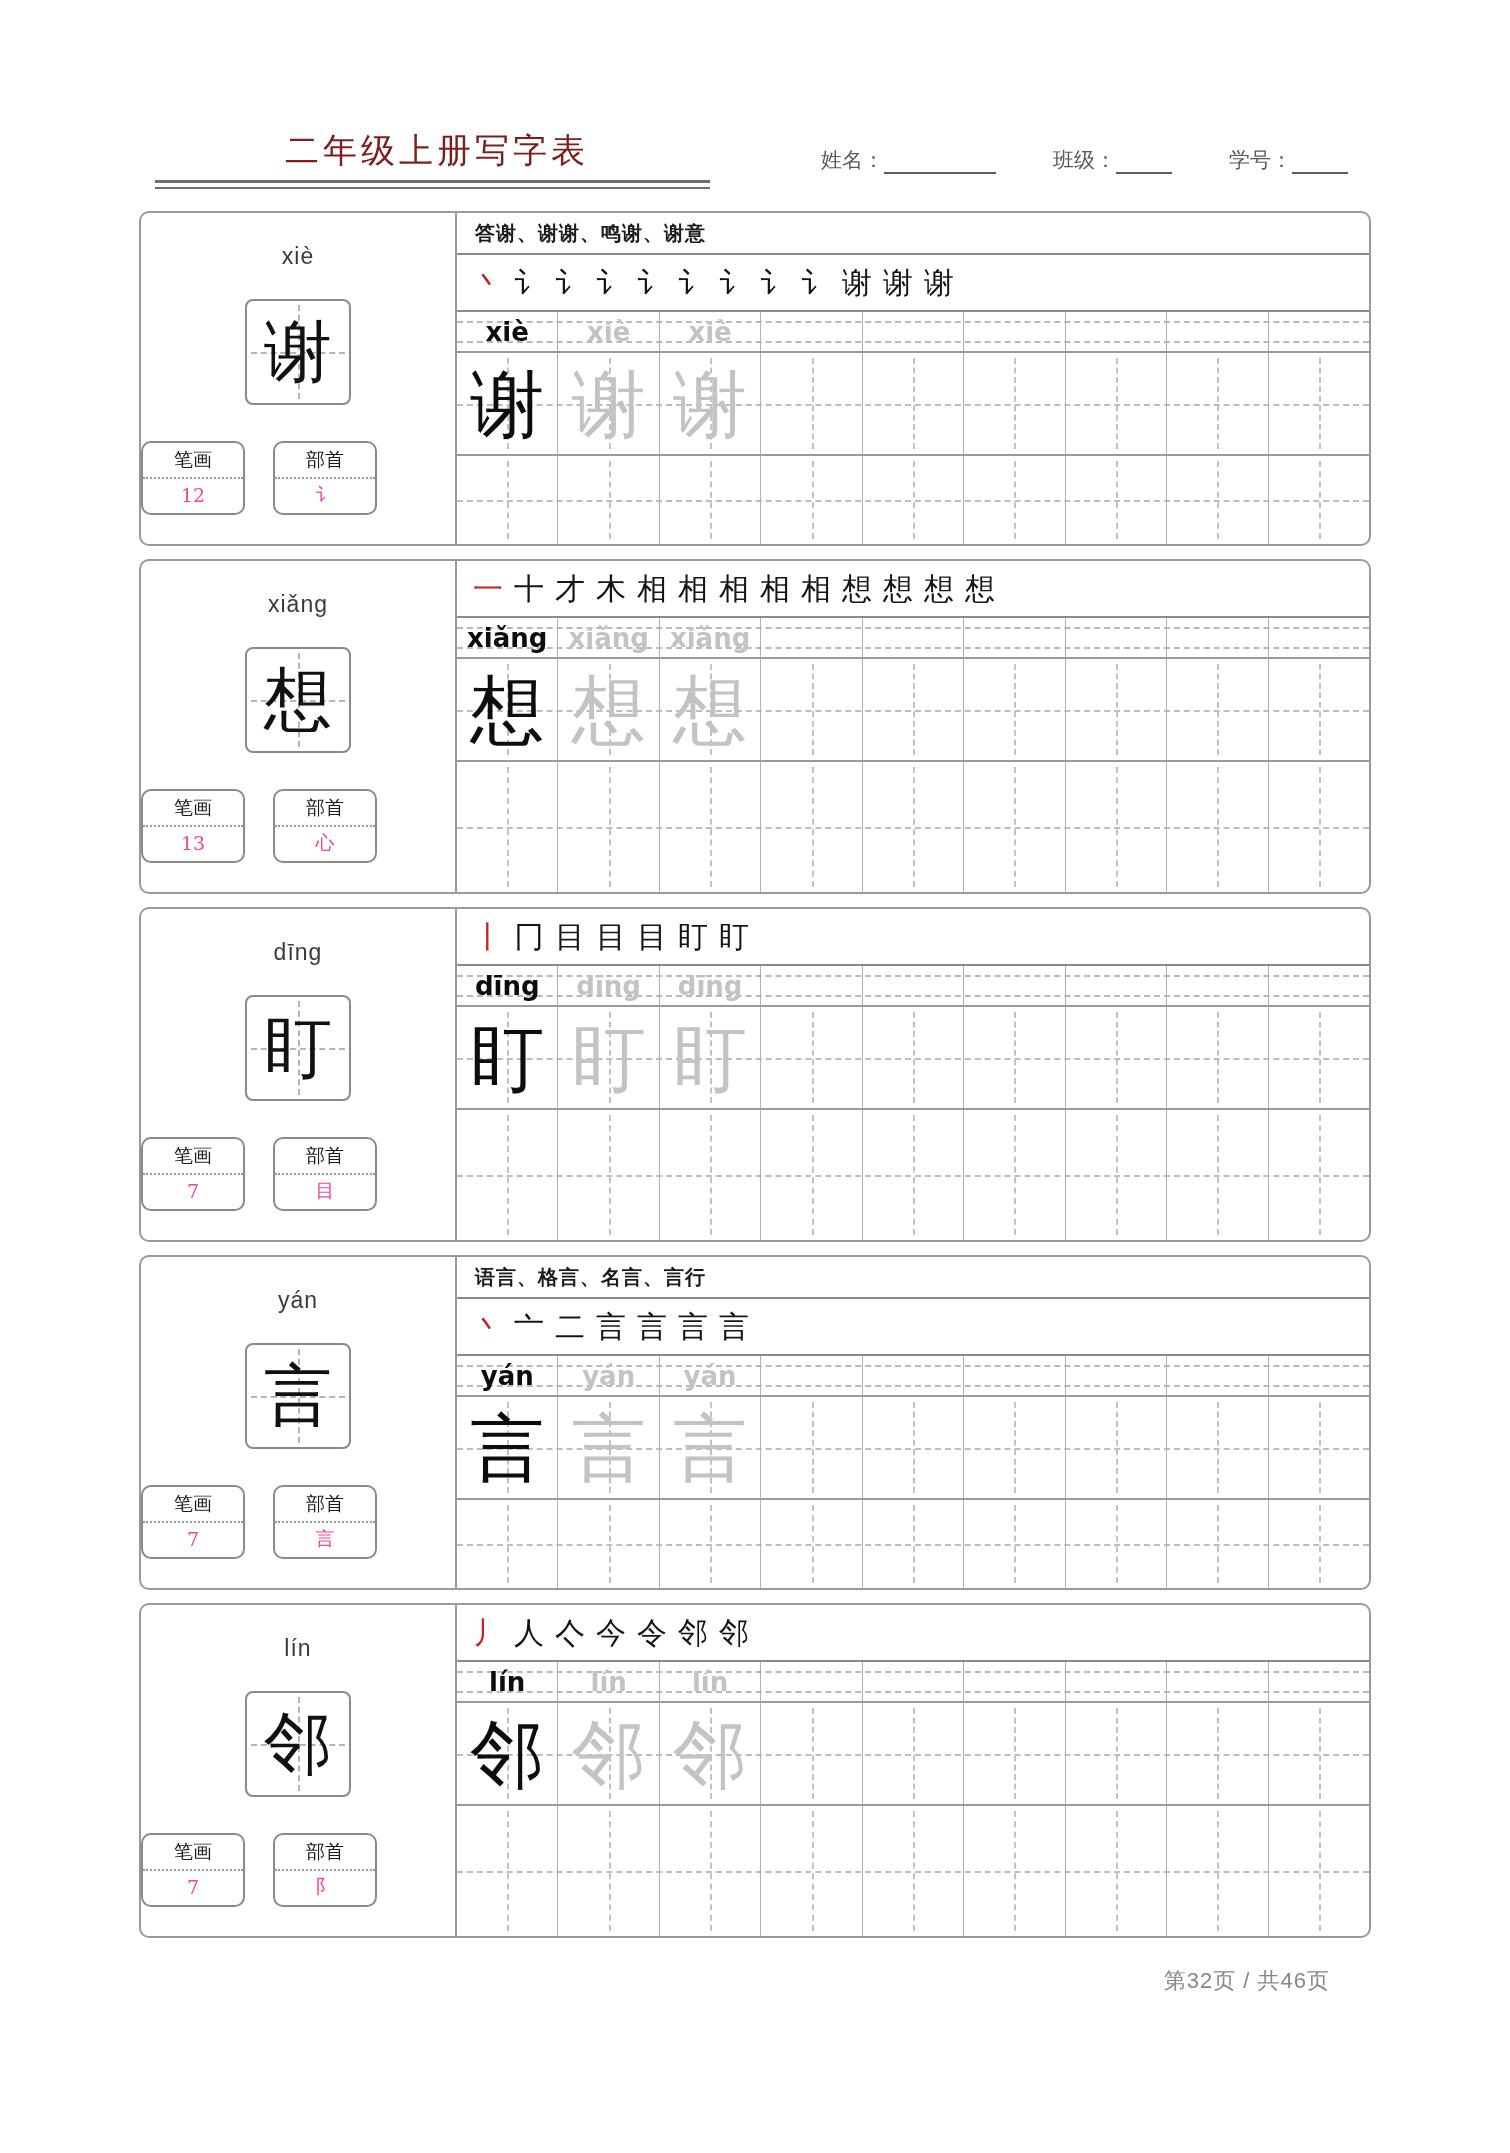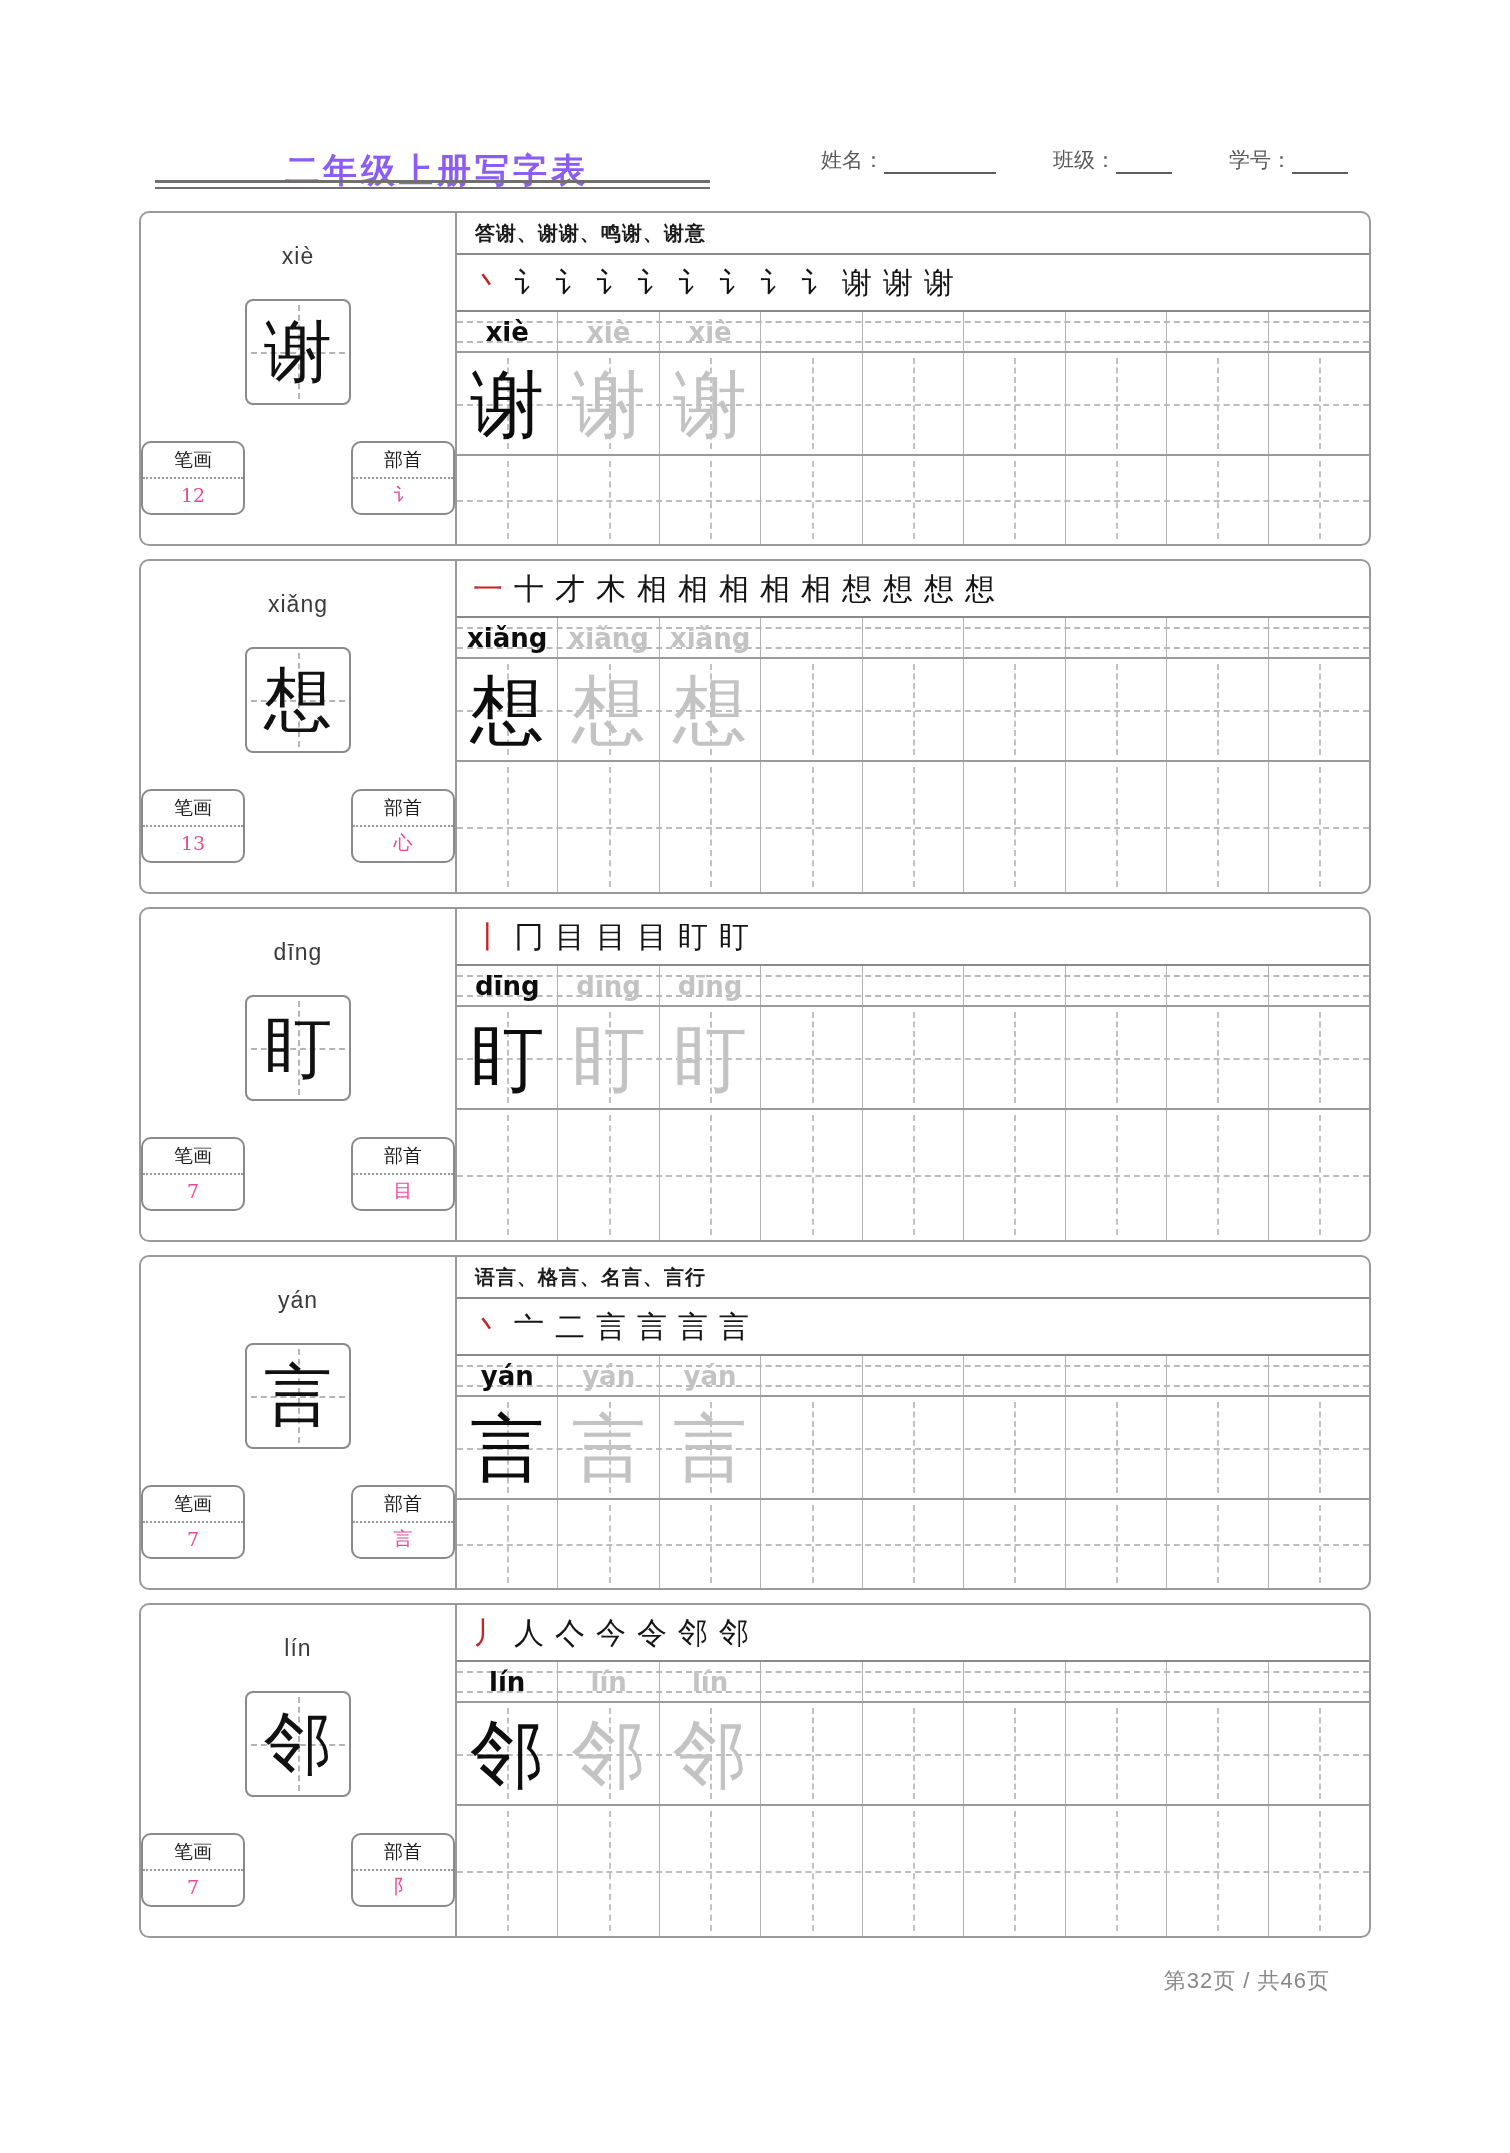--- a/index.html
+++ b/index.html
@@ -3,21 +3,21 @@
 <meta charset="utf-8">
 <style>
   html,body{margin:0;padding:0;background:#fff;}
   .page{
     position:relative;width:1510px;height:2153px;background:#ffffff;
     font-family:"Liberation Sans", sans-serif;overflow:hidden;
   }
   
   .title{
     position:absolute;left:285px;top:128px;
-    font-size:34px;font-weight:bold;color:#8b5cf6;letter-spacing:4px;margin-top:20px;
+    font-size:34px;font-weight:normal;color:#7f1d1d;letter-spacing:4px;
   }
   .title-underline{
     position:absolute;left:155px;top:180px;width:555px;height:4px;
     border-top:3px solid #6f6f6f;border-bottom:2px solid #6f6f6f;
   }
   .student-fields{
     position:absolute;left:790px;top:146px;width:590px;
     display:flex;align-items:flex-end;gap:26px;
     font-size:21px;color:#595959;
   }
@@ -42,21 +42,21 @@
   }
   .cbox::before{content:"";position:absolute;left:50%;top:4px;bottom:4px;border-left:2px dashed #b5b5b5;}
   .cbox::after{content:"";position:absolute;top:50%;left:4px;right:4px;border-top:2px dashed #b5b5b5;}
   .bigchar{
     position:absolute;left:0;top:0;width:102px;height:102px;
     display:flex;align-items:center;justify-content:center;
     font-family:"DejaVu Serif", serif;font-size:68px;color:#111;z-index:2;
   }
   .iboxes{
     position:absolute;left:0;top:228px;width:100%;
-    display:flex;justify-content:space-between;gap:28px;
+    display:flex;justify-content:flex-start;gap:28px;
   }
   .ibox{width:100px;height:70px;border:2px solid #8a8a8a;border-radius:10px;overflow:hidden;}
   .ilabel{
     height:34px;display:flex;align-items:center;justify-content:center;
     font-size:19px;color:#1c1c1c;border-bottom:2px dotted #9a9a9a;
   }
   .ival{
     height:32px;display:flex;align-items:center;justify-content:center;
     font-size:19px;color:#ec4899;font-family:"DejaVu Serif", serif;
   }

